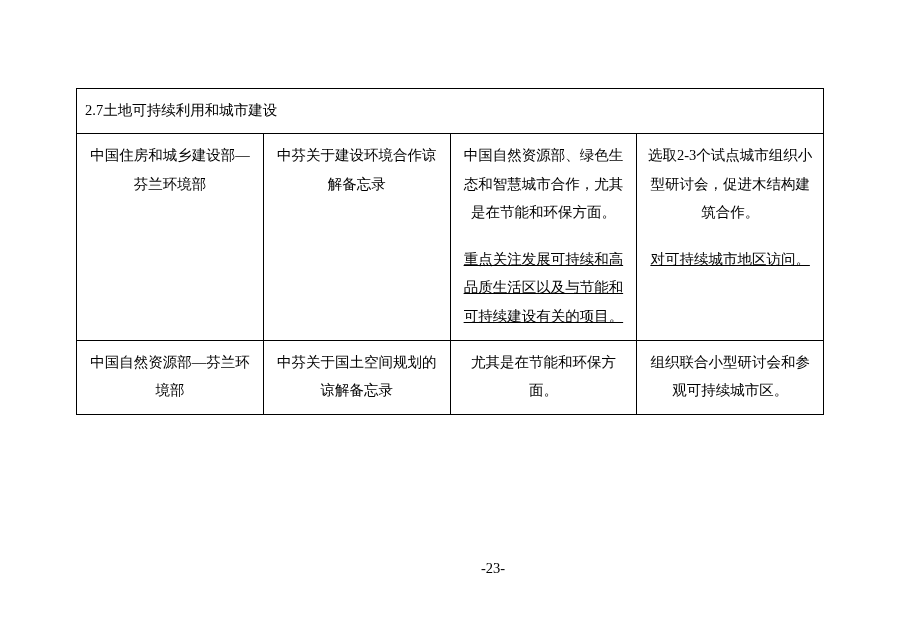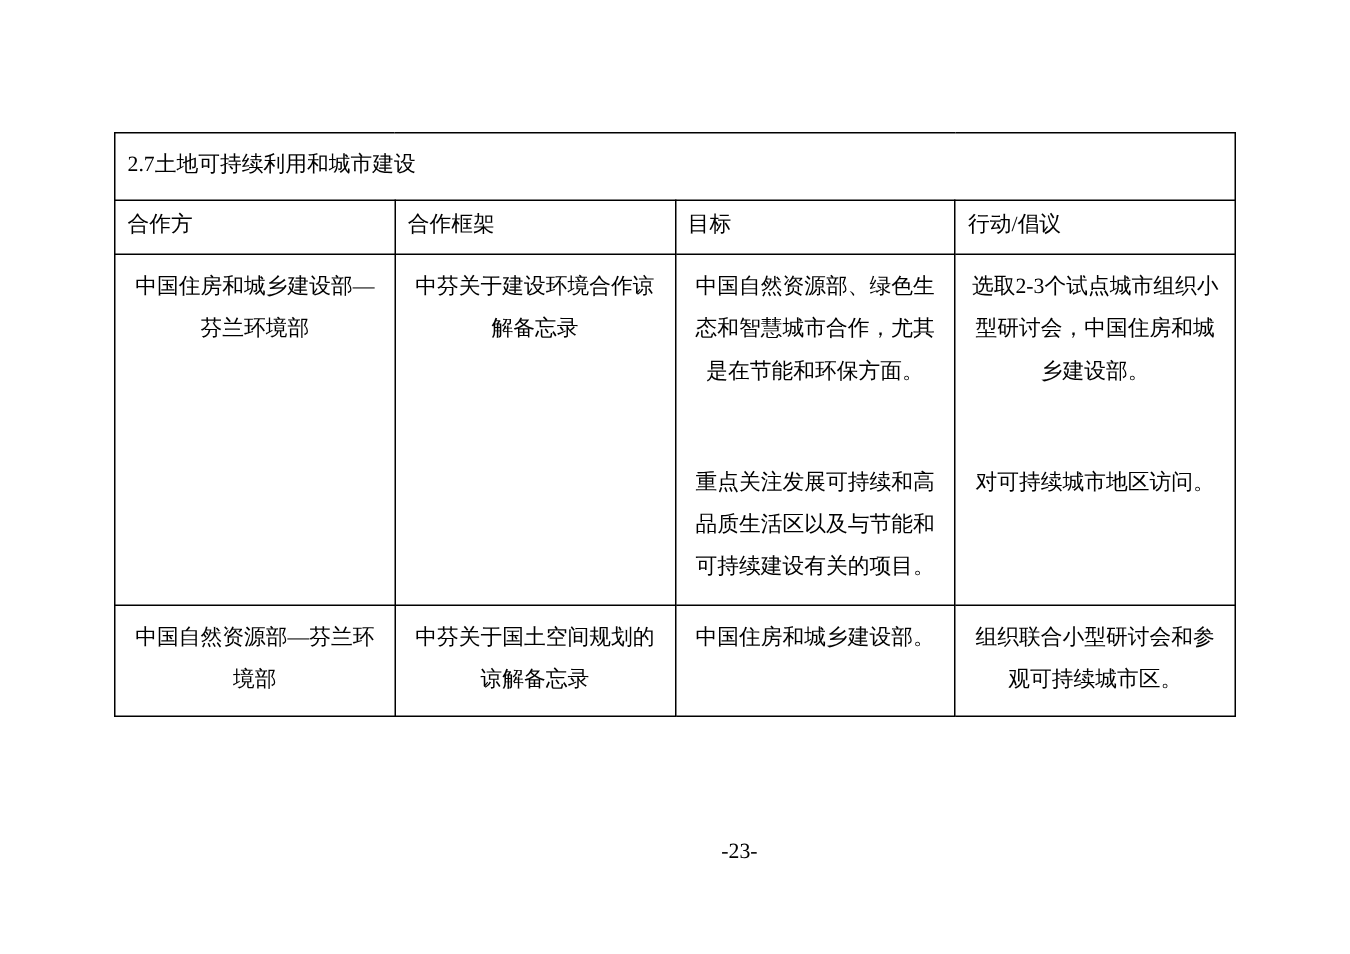--- a/index.html
+++ b/index.html
@@ -52,21 +52,22 @@
   .col1 { width: 188px; }
   .col2 { width: 192px; }
   .col3 { width: 186px; }
   .col4 { width: 182px; }
 
   .cell-para {
     margin: 0;
     text-align: center;
   }
   .cell-para + .cell-para {
-    margin-top: 46px;
+    margin-top: 19px;
+    text-decoration: underline;
   }
   .body-row td {
     padding-bottom: 10px;
   }
   .last-row td {
     padding-bottom: 10px;
     margin-left: 20px;
   }
   .page-number {
     position: absolute;
@@ -82,53 +83,47 @@
 </head>
 <body>
 
 <div class="page">
 
   <table class="doc-table">
     <tbody>
       <tr>
         <td class="title-cell" colspan="4">2.7土地可持续利用和城市建设</td>
       </tr>
-      <tr class="header-row">
-        <td class="col1">合作方</td>
-        <td class="col2">合作框架</td>
-        <td class="col3">目标</td>
-        <td class="col4">行动/倡议</td>
-      </tr>
 
       <tr class="body-row">
         <td class="col1">
           <p class="cell-para">中国住房和城乡建设部—芬兰环境部</p>
         </td>
         <td class="col2">
           <p class="cell-para">中芬关于建设环境合作谅解备忘录</p>
         </td>
         <td class="col3">
           <p class="cell-para">中国自然资源部、绿色生态和智慧城市合作，尤其是在节能和环保方面。</p>
           <p class="cell-para">重点关注发展可持续和高品质生活区以及与节能和可持续建设有关的项目。</p>
         </td>
         <td class="col4">
-          <p class="cell-para">选取2-3个试点城市组织小型研讨会，中国住房和城乡建设部。</p>
+          <p class="cell-para">选取2-3个试点城市组织小型研讨会，促进木结构建筑合作。</p>
           <p class="cell-para">对可持续城市地区访问。</p>
         </td>
       </tr>
 
       <tr class="last-row">
         <td class="col1">
           <p class="cell-para">中国自然资源部—芬兰环境部</p>
         </td>
         <td class="col2">
           <p class="cell-para">中芬关于国土空间规划的谅解备忘录</p>
         </td>
         <td class="col3">
-          <p class="cell-para">中国住房和城乡建设部。</p>
+          <p class="cell-para">尤其是在节能和环保方面。</p>
         </td>
         <td class="col4">
           <p class="cell-para">组织联合小型研讨会和参观可持续城市区。</p>
         </td>
       </tr>
     </tbody>
   </table>
 
   <div class="page-number">-23-</div>
 

